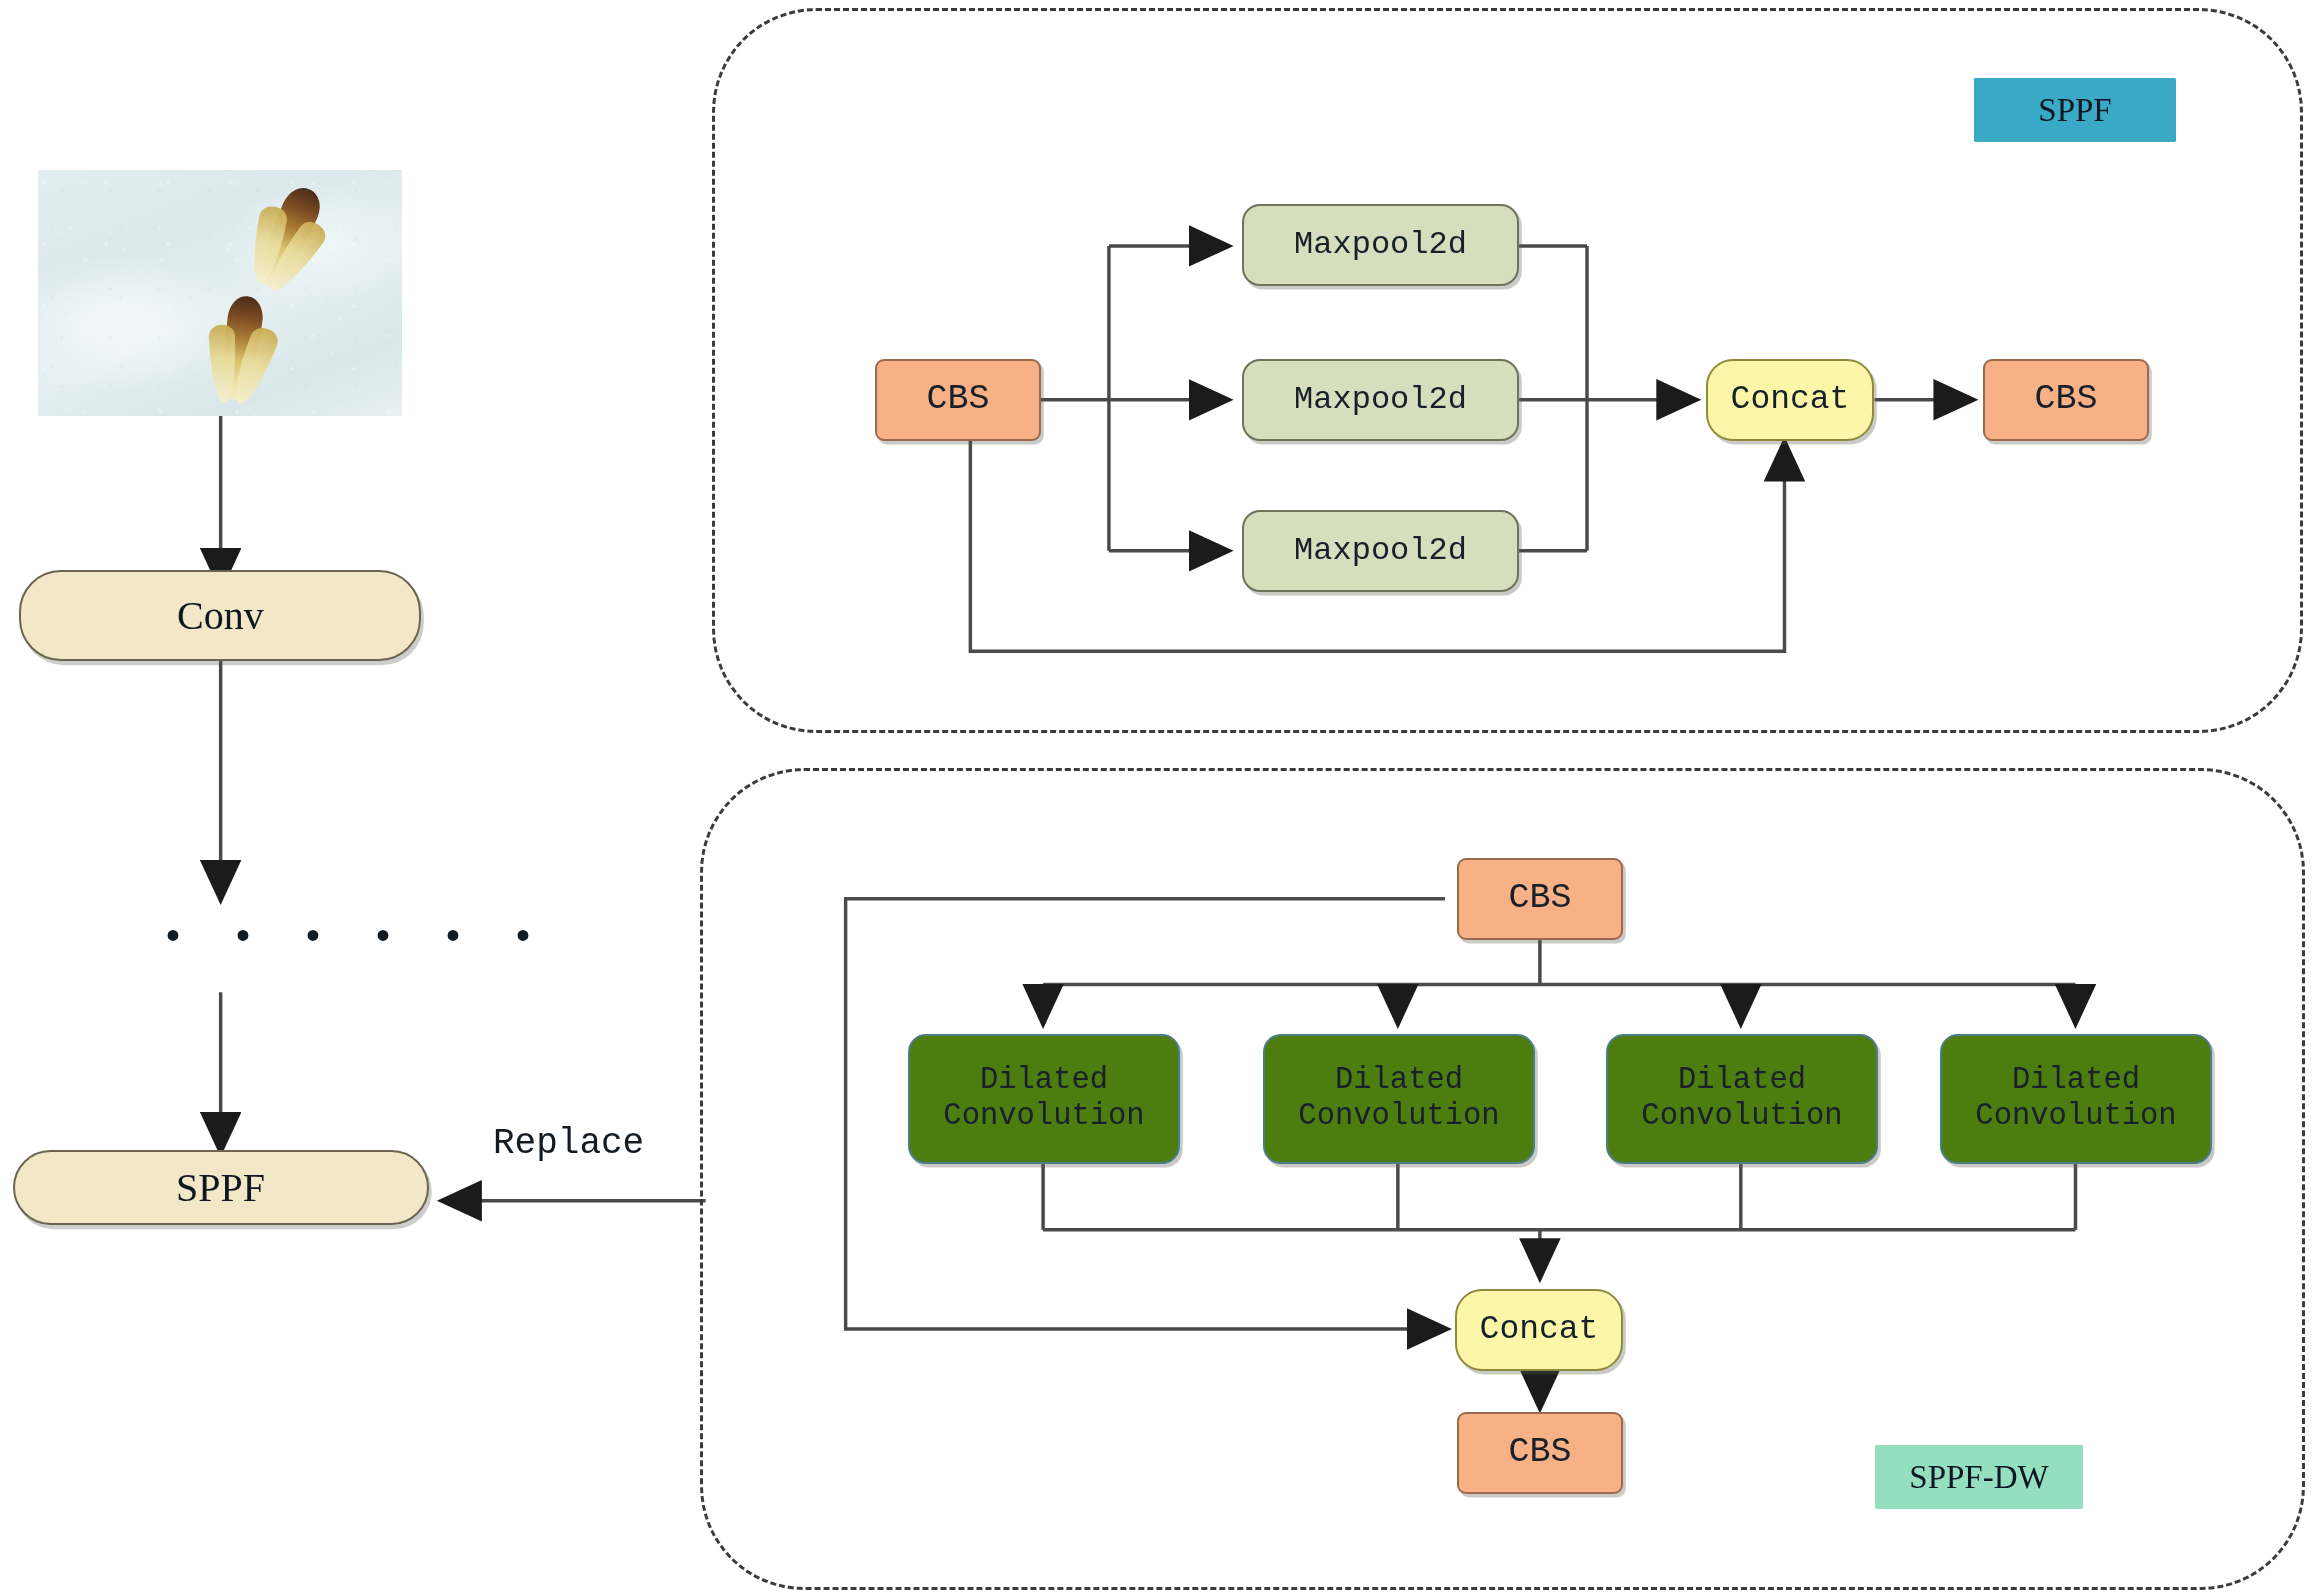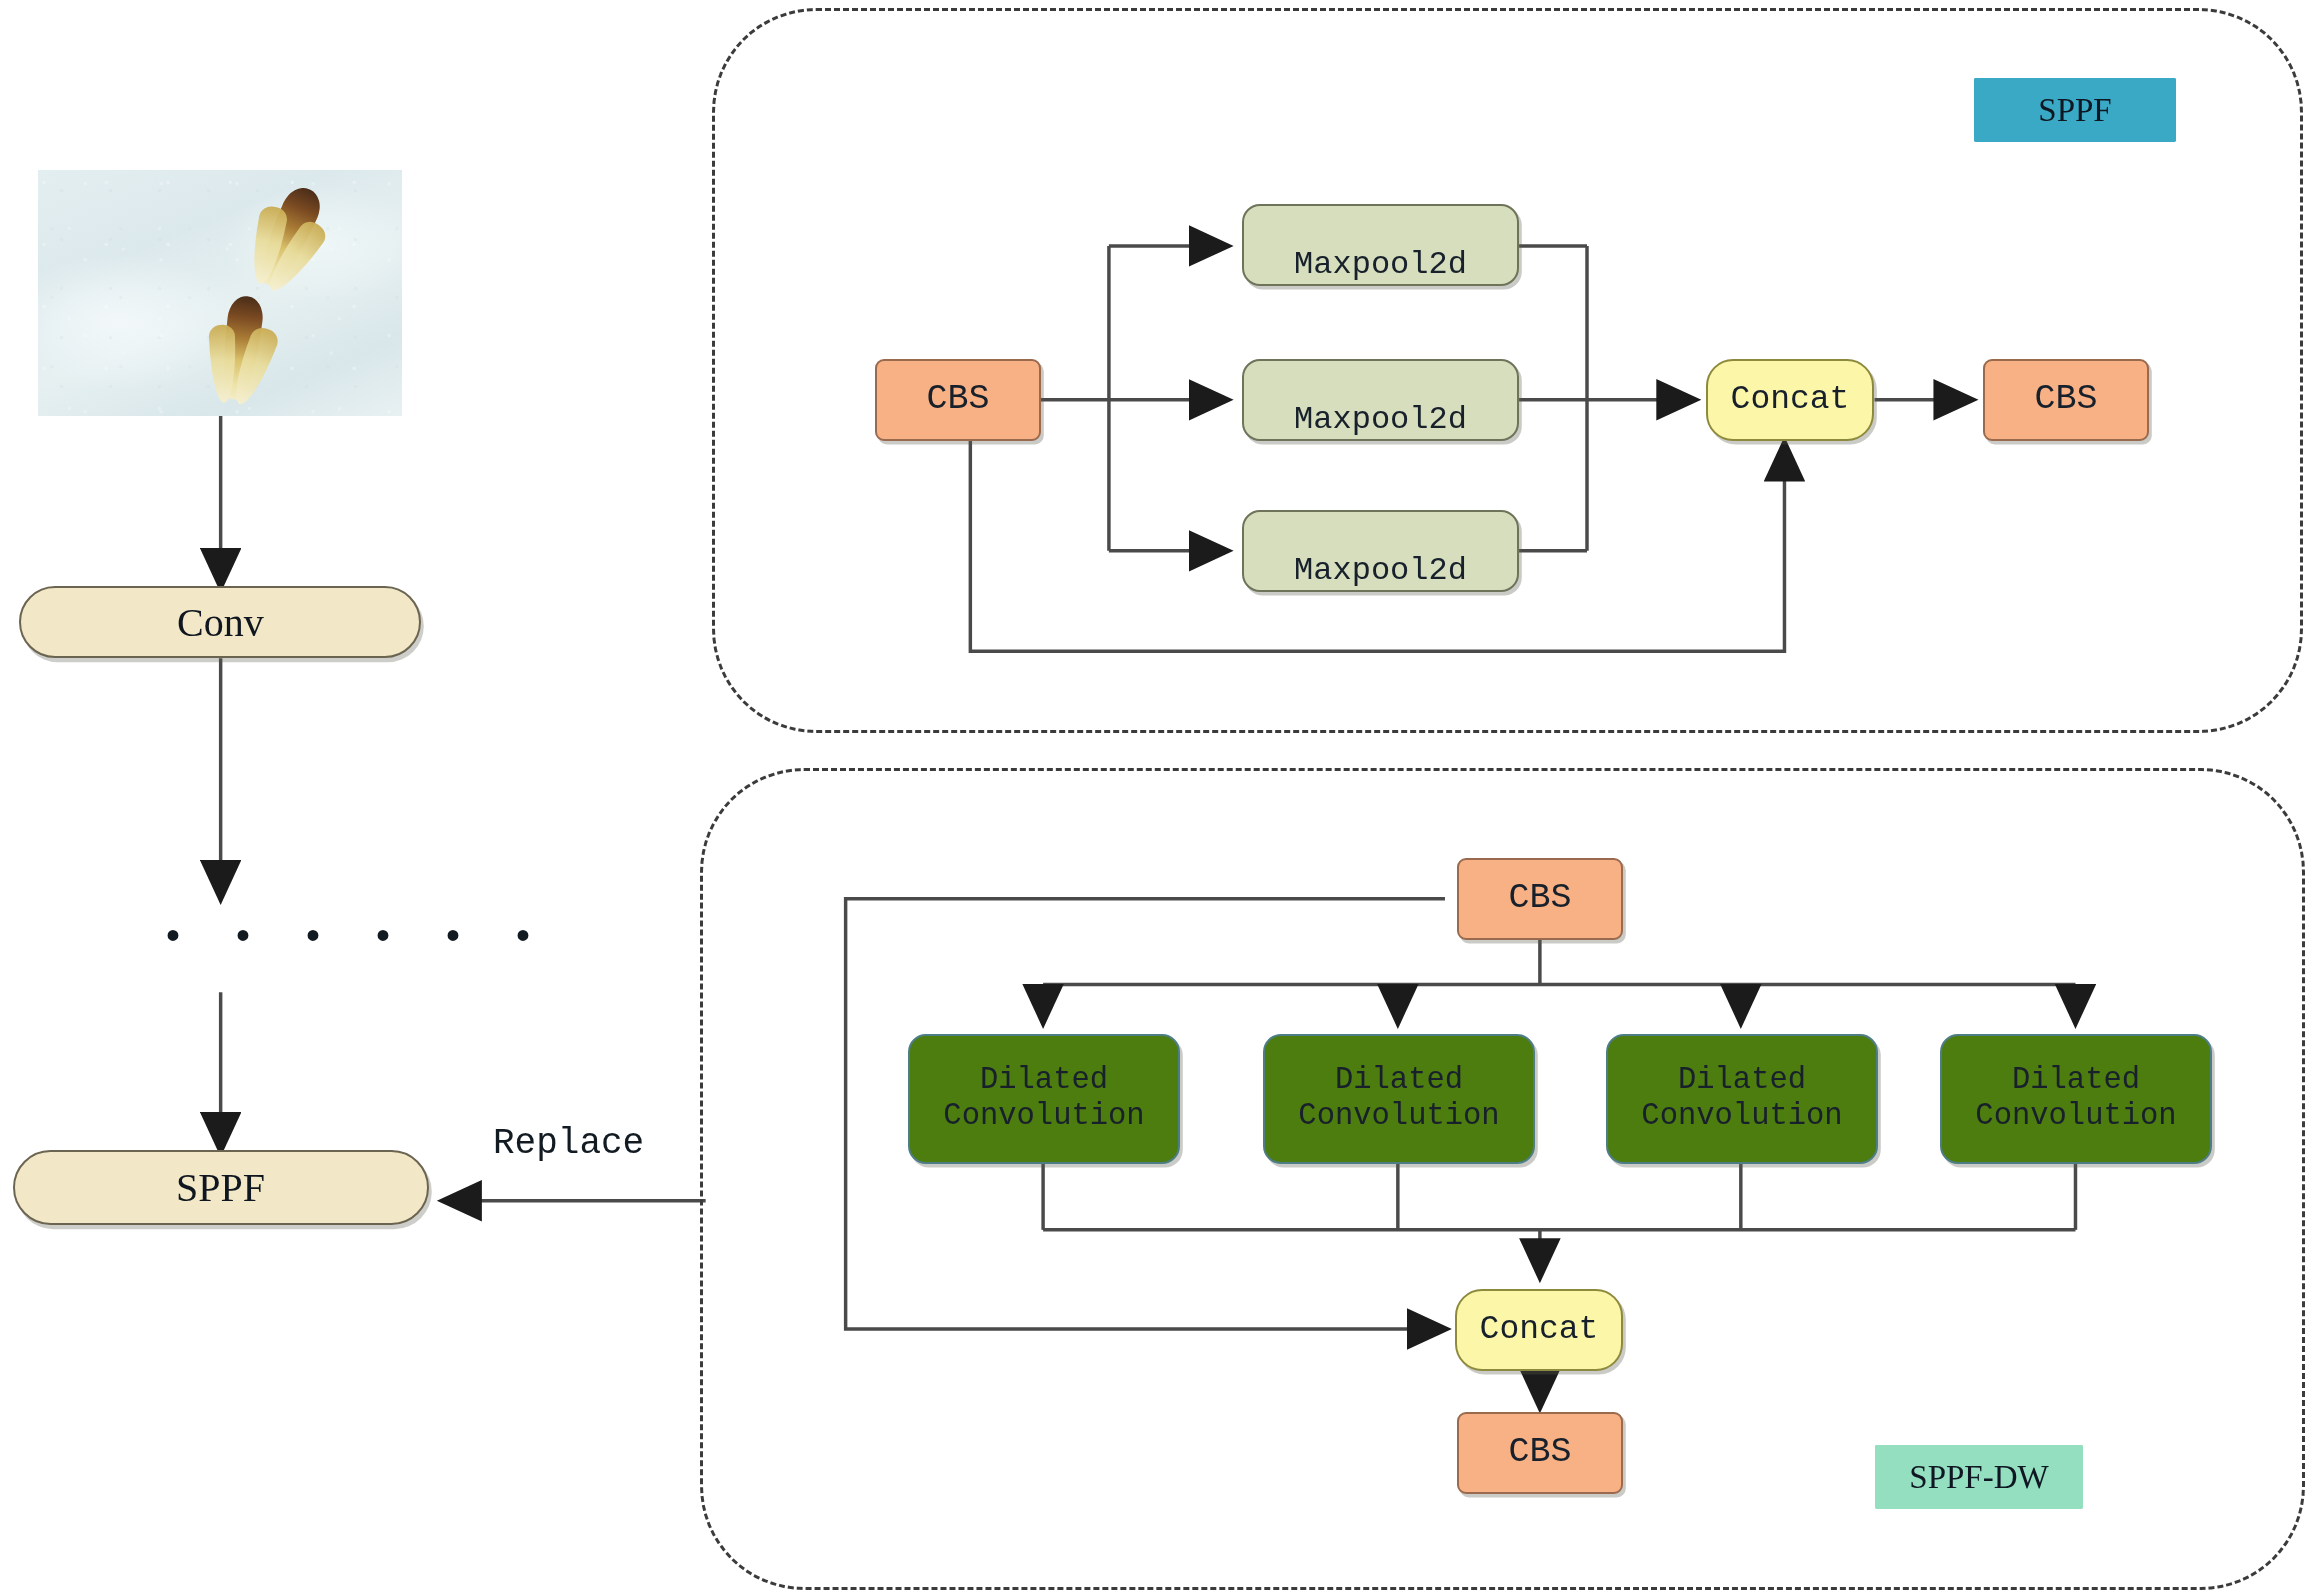--- a/index.html
+++ b/index.html
@@ -21,21 +21,21 @@
     white-space:pre-line;
   }
   .pill{
     position:absolute;box-sizing:border-box;
     display:flex;align-items:center;justify-content:center;
     background:#f2e8c8;border:2.1px solid #6b6450;border-radius:42px;
     box-shadow:2.8px 4.2px 0 rgba(90,90,80,.30);
     font-family:"Liberation Serif", serif;font-size:40px;color:#10161f;
   }
   .cbs {background:#f8b184;border-color:#9a6a4e;border-radius:9px;}
-  .mxp {background:#d6debd;border-color:#6d7459;align-items:flex-end;}
+  .mxp {background:#d6debd;border-color:#6d7459;}
   .cat {background:#fbf6a8;border-color:#8d8a3e;border-radius:27px;}
   .dil {background:#4d7c0f;border-color:#4d7d85;}
 
   .badge{
     position:absolute;box-sizing:border-box;
     display:flex;align-items:center;justify-content:center;
     font-family:"Liberation Serif", serif;font-size:33px;color:#0f1722;
     border-radius:1.4px;
   }
   .badge.sppf{background:#3aa9c6;}
@@ -143,21 +143,21 @@
       <div class="wingR" style="left:19.4px;top:28px;width:28px;height:80px;transform:rotate(12deg);"></div>
     </div>
 
     <div class="bug" style="left:186px;top:126px;width:35px;height:104px;transform:rotate(7deg);">
       <div class="body"></div>
       <div class="wingL" style="left:-12.5px;top:30.5px;width:26px;height:78px;transform:rotate(-9deg);"></div>
       <div class="wingR" style="left:18px;top:29px;width:28px;height:80px;transform:rotate(14deg);"></div>
     </div>
   </div>
 
-  <div class="pill" style="left:19.4px;top:586px;width:402px;height:72px;">
+  <div class="pill" style="left:19.4px;top:570px;width:402px;height:91px;">
     <span>Conv</span>
   </div>
 
   <div class="label" style="left:161px;top:916px;font-size:40px;letter-spacing:11px;">
     <span>• • • • • •</span>
   </div>
 
   <div class="pill" style="left:12.5px;top:1150px;width:416px;height:75px;">
     <span>SPPF</span>
   </div>

